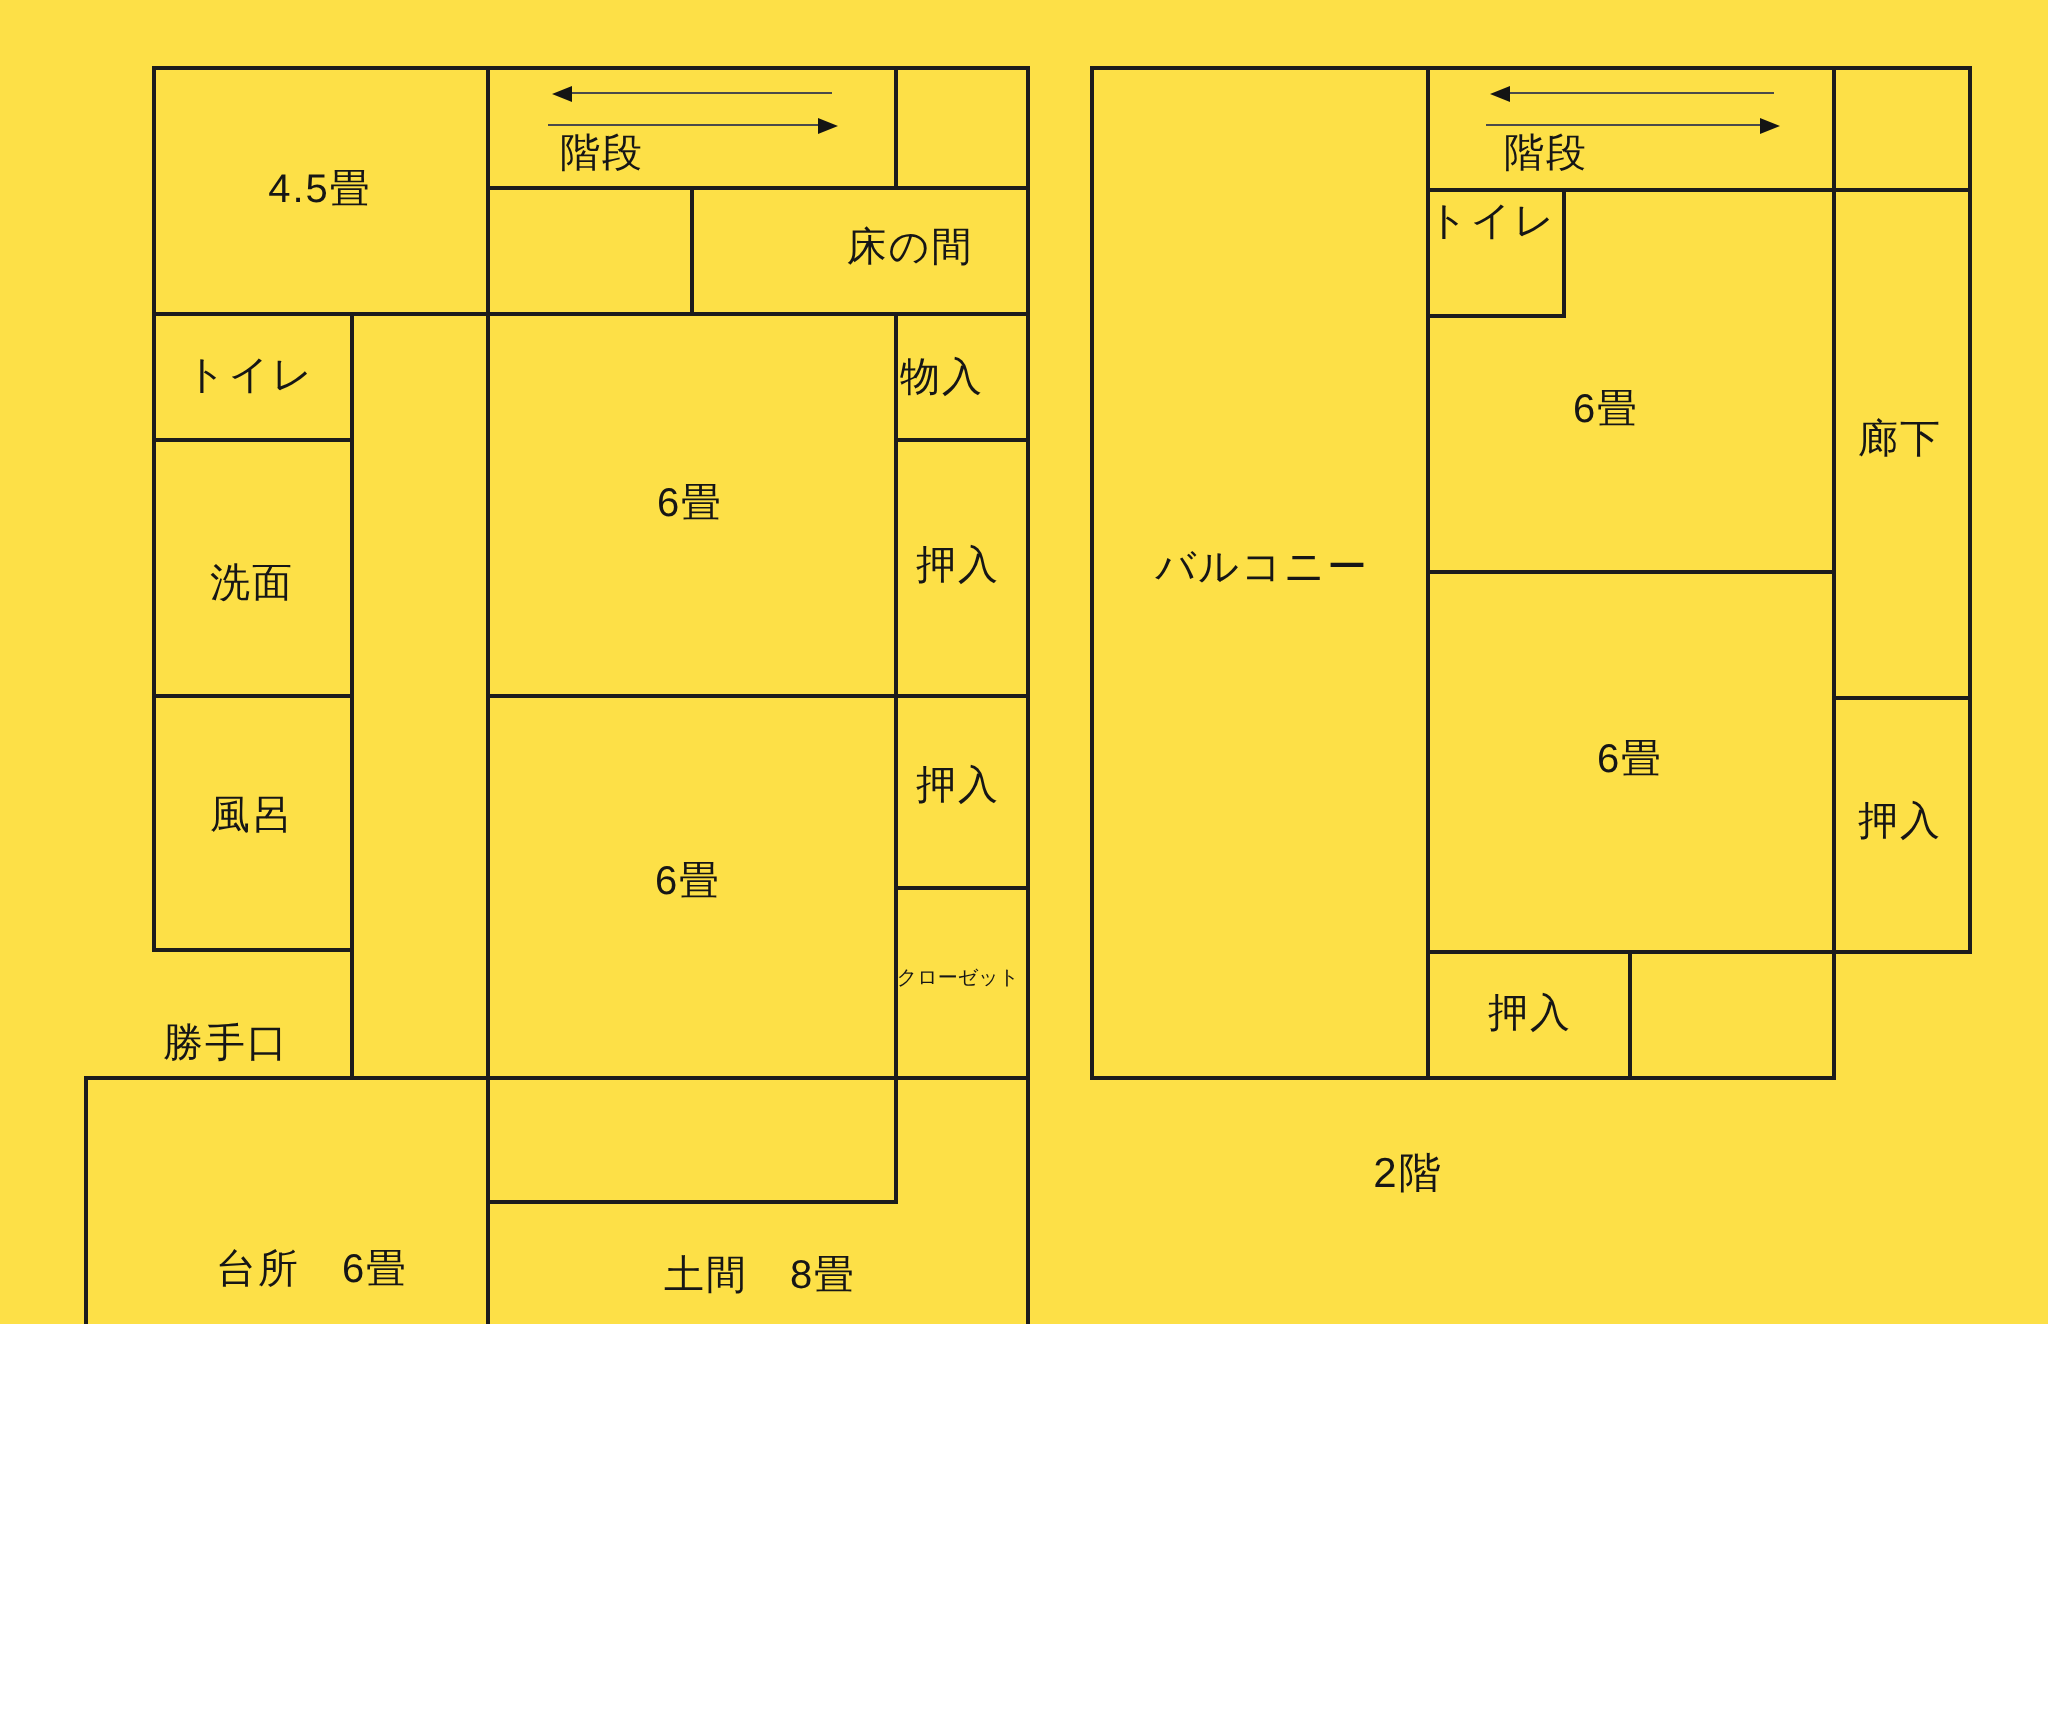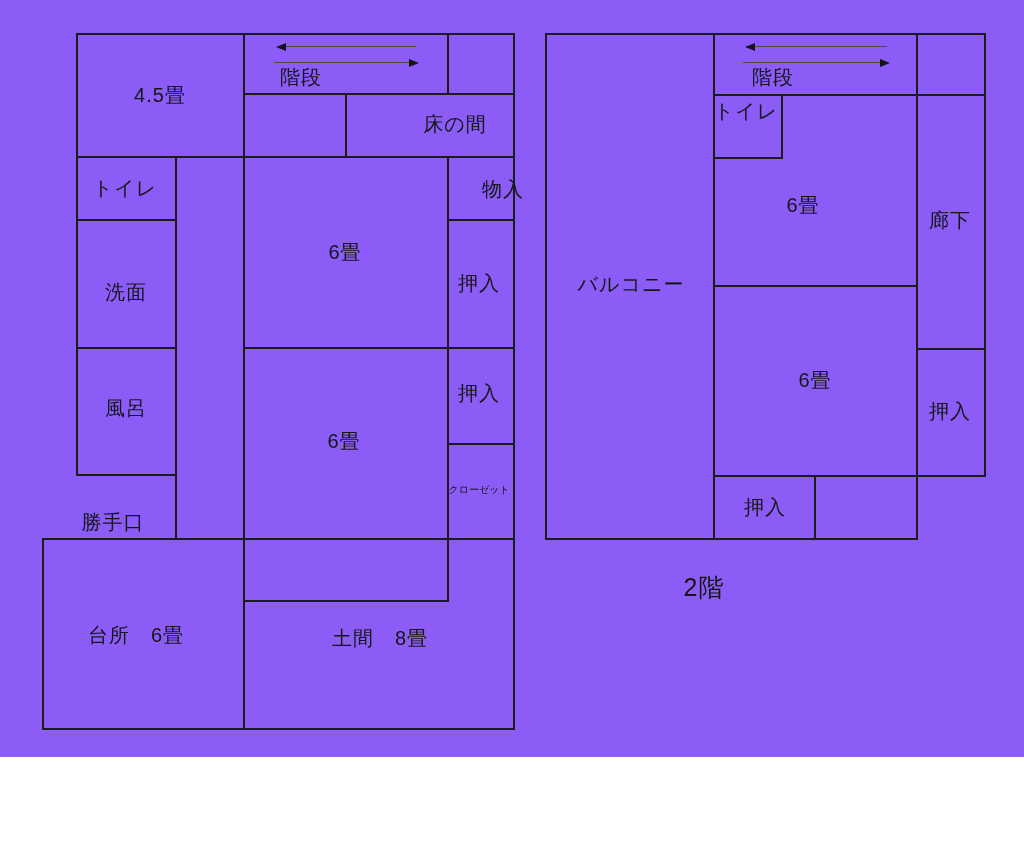--- a/index.html
+++ b/index.html
@@ -3,22 +3,22 @@
 <meta charset="utf-8">
 <style>
   html, body {
     margin: 0;
     padding: 0;
     background: #ffffff;
   }
   .canvas {
     position: relative;
     width: 1024px;
-    height: 757px;
-    background: #8b5cf6;
+    height: 662px;
+    background: #fde047;
     font-family: "Liberation Sans", "DejaVu Sans", sans-serif;
     color: #111111;
     overflow: hidden;
   }
   .box {
     position: absolute;
     box-sizing: border-box;
     border: 2px solid #1c1c1c;
     background: transparent;
   }
@@ -29,21 +29,21 @@
     font-size: 20px;
     line-height: 1;
     letter-spacing: 1px;
     color: #161616;
   }
   .lbl.small {
     font-size: 10px;
     letter-spacing: 0;
   }
   .lbl.floor {
-    font-size: 25px;
+    font-size: 21px;
     text-align: center;
   }
   .arrow {
     position: absolute;
     display: flex;
     align-items: center;
     height: 9px;
   }
   .arrow .shaft {
     flex: 1;
@@ -93,30 +93,30 @@
   </div>
   <div class="arrow" style="left:274px;top:58px;width:145px">
     <span class="shaft"></span>
     <span class="head-right"></span>
   </div>
 
   <div class="lbl" style="left:160px;top:95px">4.5畳</div>
   <div class="lbl" style="left:301px;top:77px">階段</div>
   <div class="lbl" style="left:455px;top:124px">床の間</div>
   <div class="lbl" style="left:125px;top:188px">トイレ</div>
-  <div class="lbl" style="left:503px;top:189px">物入</div>
+  <div class="lbl" style="left:471px;top:189px">物入</div>
   <div class="lbl" style="left:126px;top:292px">洗面</div>
   <div class="lbl" style="left:479px;top:283px">押入</div>
   <div class="lbl" style="left:345px;top:252px">6畳</div>
   <div class="lbl" style="left:126px;top:408px">風呂</div>
   <div class="lbl" style="left:479px;top:393px">押入</div>
   <div class="lbl" style="left:344px;top:441px">6畳</div>
   <div class="lbl small" style="left:479px;top:490px">クローゼット</div>
   <div class="lbl" style="left:113px;top:522px">勝手口</div>
-  <div class="lbl" style="left:136px;top:635px">台所　6畳</div>
+  <div class="lbl" style="left:156px;top:635px">台所　6畳</div>
   <div class="lbl" style="left:380px;top:638px">土間　8畳</div>
   <div class="lbl floor" style="left:238px;top:777px">1階</div>
 
   <div class="box" style="left:545px;top:33px;width:170px;height:507px"></div>
   <div class="box" style="left:713px;top:33px;width:205px;height:63px"></div>
   <div class="box" style="left:916px;top:33px;width:70px;height:63px"></div>
   <div class="box" style="left:713px;top:94px;width:205px;height:193px"></div>
   <div class="box" style="left:713px;top:94px;width:70px;height:65px"></div>
   <div class="box" style="left:916px;top:94px;width:70px;height:256px"></div>
   <div class="box" style="left:713px;top:285px;width:205px;height:192px"></div>

